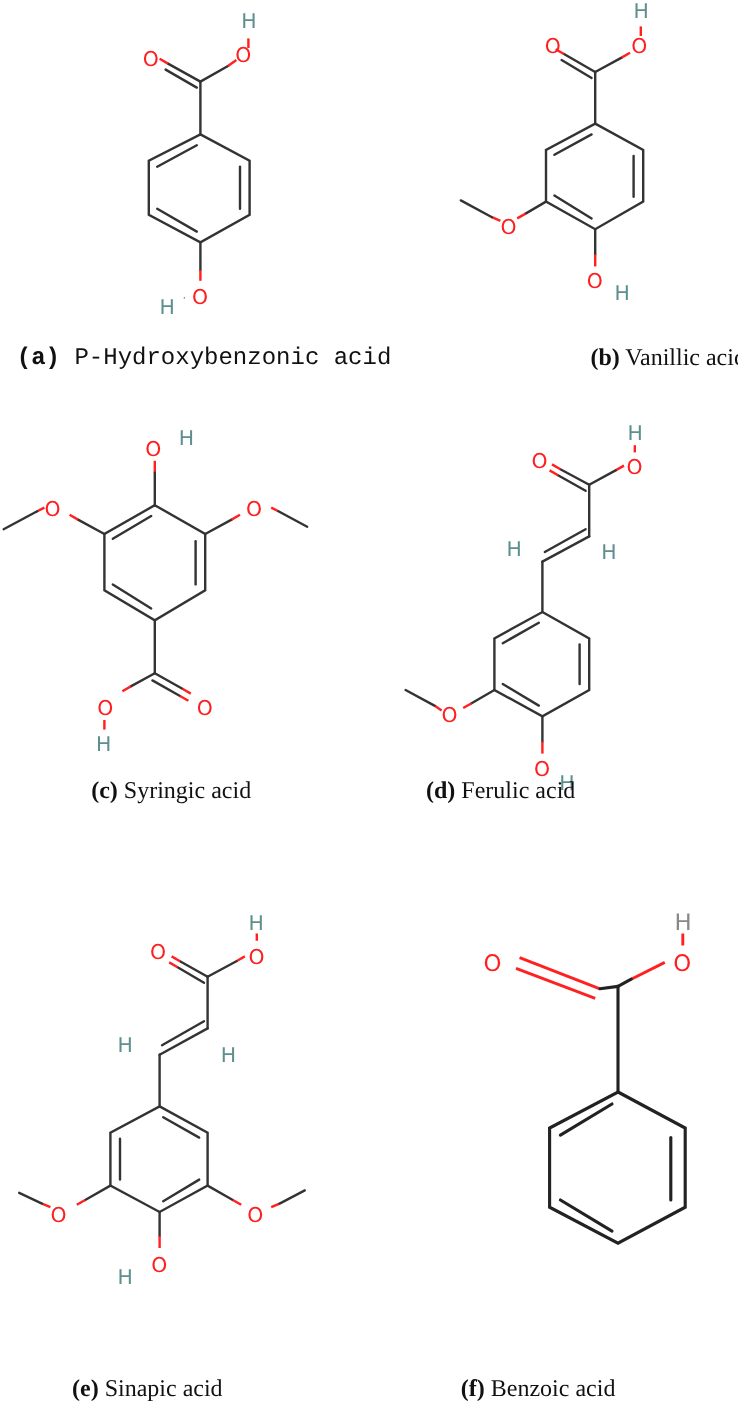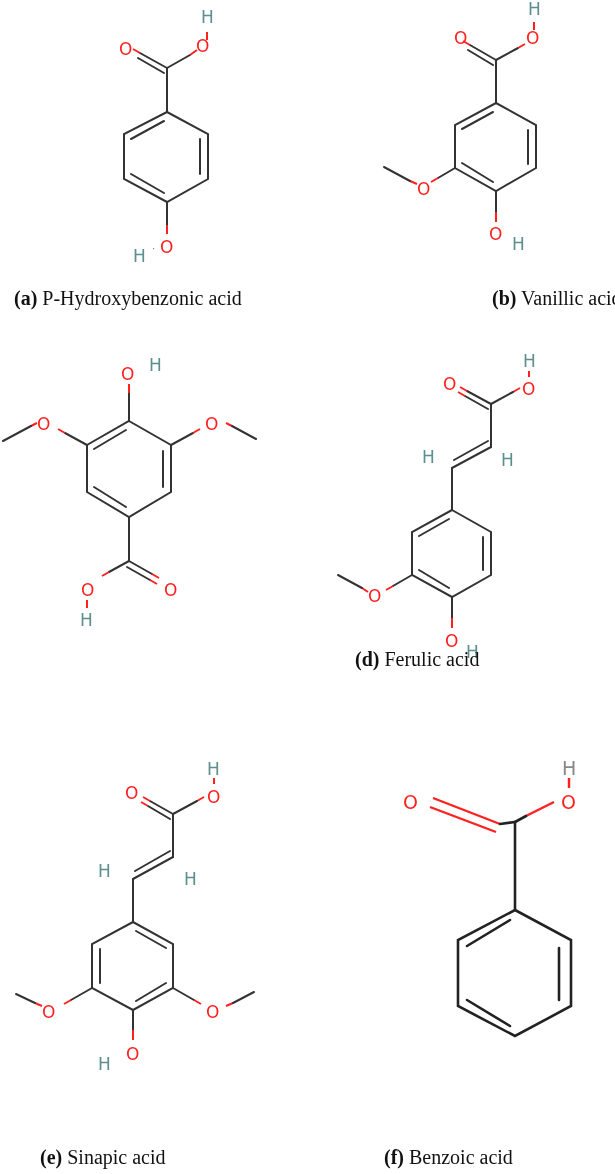--- a/index.html
+++ b/index.html
@@ -36,21 +36,21 @@
     <line class="bond" x1="164" y1="121" x2="131" y2="139"></line>
     <line class="bond" x1="200" y1="139" x2="200" y2="174"></line>
     <line class="bond" x1="131" y1="174" x2="164" y2="193"></line>
 
     <line class="bond" x1="167" y1="202" x2="167" y2="225"></line>
     <line class="bondr" x1="167" y1="225" x2="167" y2="234"></line>
     <text class="O" x="160" y="253">O</text>
     <text class="H" x="133" y="262">H</text>
     <text class="H" x="152" y="252" style="font-size:10px">·</text>
   </svg>
-  <div class="caption" style="left:14px;top:287px;">
+  <div class="caption" style="left:14px;top:287px;font-family:Liberation Mono, monospace;">
     <b>(a)</b>
     <span>P-Hydroxybenzonic acid</span>
   </div>
 </div>
 
 <div class="panel" style="left:300px;top:0;width:315px;height:320px;">
   <svg class="mol" width="315" height="320">
     <line class="bond" x1="196" y1="60" x2="196" y2="103"></line>
     <line class="bond" x1="196" y1="60" x2="170" y2="45"></line>
     <line class="bondr" x1="170" y1="45" x2="163" y2="41"></line>
@@ -113,20 +113,24 @@
     <line class="bondr" x1="109" y1="252" x2="102" y2="256"></line>
     <line class="bond" x1="129" y1="241" x2="152" y2="254"></line>
     <line class="bond" x1="127" y1="247" x2="150" y2="260"></line>
     <line class="bondr" x1="152" y1="254" x2="159" y2="258"></line>
     <line class="bondr" x1="150" y1="260" x2="157" y2="264"></line>
     <text class="O" x="81" y="276">O</text>
     <text class="O" x="164" y="276">O</text>
     <line class="bondr" x1="87" y1="280" x2="87" y2="288"></line>
     <text class="H" x="80" y="306">H</text>
   </svg>
+  <div class="caption" style="left:76px;top:328px;">
+    <b>(c)</b>
+    <span>Syringic acid</span>
+  </div>
 </div>
 
 <div class="panel" style="left:300px;top:300px;width:315px;height:400px;">
   <svg class="mol" width="315" height="400">
     <text class="H" x="223" y="67">H</text>
     <line class="bondr" x1="229" y1="71" x2="229" y2="77"></line>
     <text class="O" x="222" y="95">O</text>
     <text class="O" x="143" y="90">O</text>
     <line class="bondr" x1="220" y1="88" x2="213" y2="92"></line>
     <line class="bond" x1="213" y1="92" x2="191" y2="104"></line>
@@ -198,21 +202,21 @@
     <line class="bondr" x1="194" y1="280" x2="201" y2="284"></line>
     <text class="O" x="206" y="298">O</text>
     <line class="bondr" x1="226" y1="286" x2="233" y2="283"></line>
     <line class="bond" x1="233" y1="283" x2="254" y2="272"></line>
 
     <line class="bond" x1="133" y1="290" x2="133" y2="310"></line>
     <line class="bondr" x1="133" y1="310" x2="133" y2="320"></line>
     <text class="O" x="126" y="340">O</text>
     <text class="H" x="98" y="350">H</text>
   </svg>
-  <div class="caption" style="left:40px;top:426px;">
+  <div class="caption" style="left:60px;top:426px;">
     <b>(e)</b>
     <span>Sinapic acid</span>
   </div>
 </div>
 
 <div class="panel" style="left:300px;top:720px;width:315px;height:454px;">
   <svg class="mol" width="315" height="454">
     <text x="262" y="55" style="fill:#888;font-size:19px">H</text>
     <line x1="269" y1="58" x2="269" y2="68" style="stroke:#ff2020;stroke-width:2.4"></line>
     <text class="O" x="261" y="89" style="font-size:19px">O</text>

